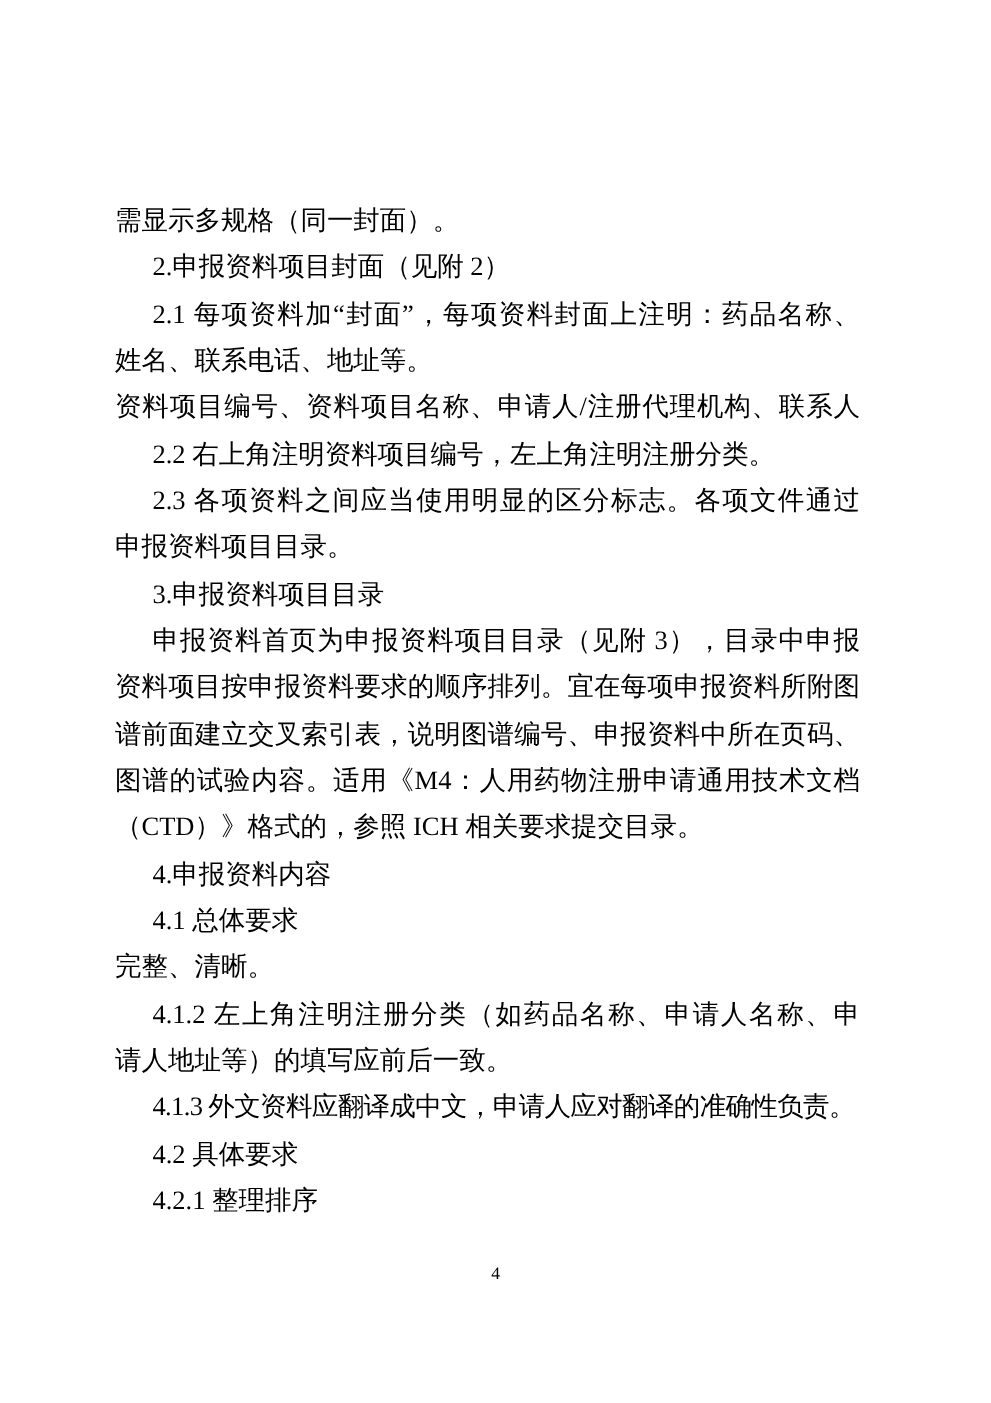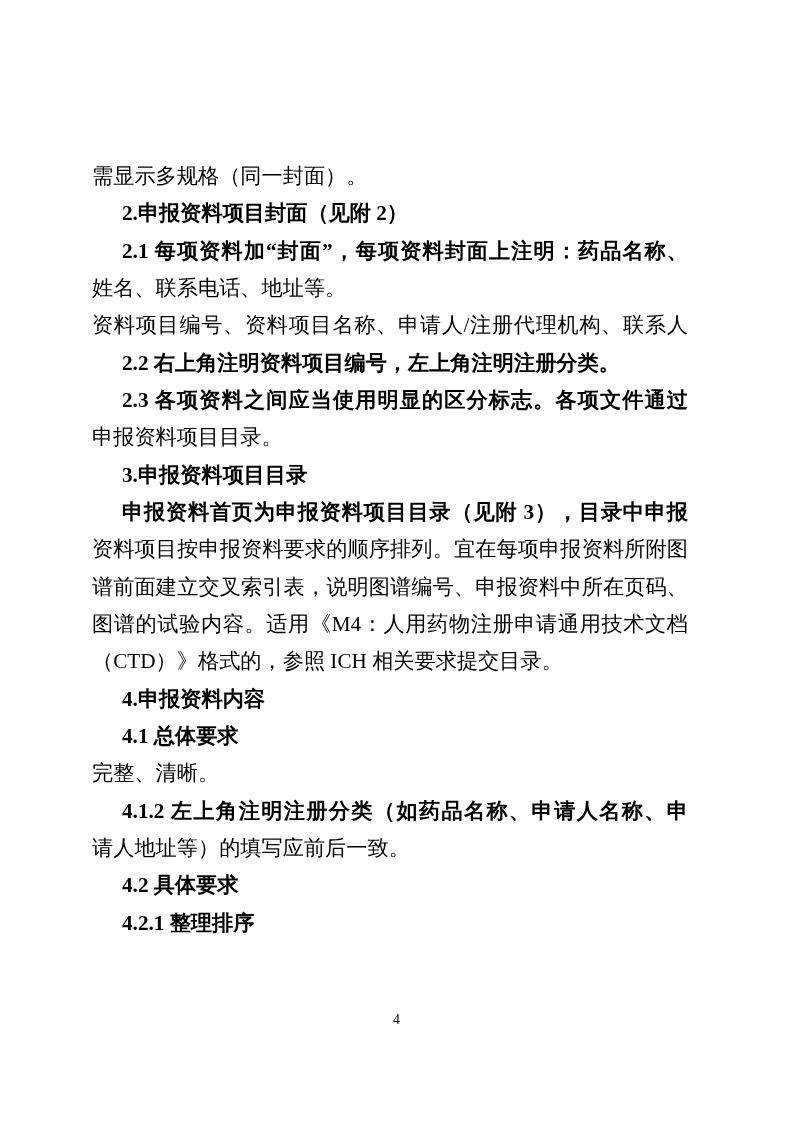--- a/index.html
+++ b/index.html
@@ -25,21 +25,20 @@
   }
   .line {
     height: 37.33px;
     line-height: 37.33px;
     font-size: 21.2px;
     white-space: nowrap;
     overflow: visible;
   }
   .line.indent {
     padding-left: 30px;
-    font-weight: bold;
   }
   .line.fill {
     white-space: normal;
     text-align: justify;
     text-align-last: justify;
     text-justify: inter-character;
   }
   .line.tight {
     letter-spacing: -0.5px;
   }
@@ -71,17 +70,18 @@
       <div class="line indent fill">申报资料首页为申报资料项目目录（见附 3），目录中申报</div>
       <div class="line fill">资料项目按申报资料要求的顺序排列。宜在每项申报资料所附图</div>
       <div class="line fill">谱前面建立交叉索引表，说明图谱编号、申报资料中所在页码、</div>
       <div class="line fill">图谱的试验内容。适用《M4：人用药物注册申请通用技术文档</div>
       <div class="line">（CTD）》格式的，参照 ICH 相关要求提交目录。</div>
       <div class="line indent">4.申报资料内容</div>
       <div class="line indent">4.1 总体要求</div>
       <div class="line">完整、清晰。</div>
       <div class="line indent fill">4.1.2 左上角注明注册分类（如药品名称、申请人名称、申</div>
       <div class="line">请人地址等）的填写应前后一致。</div>
+      <div class="line indent tight">4.1.3 外文资料应翻译成中文，申请人应对翻译的准确性负责。</div>
       <div class="line indent">4.2 具体要求</div>
       <div class="line indent">4.2.1 整理排序</div>
     </div>
   <div class="page-number">4</div>
 </div>
 
 </body></html>

